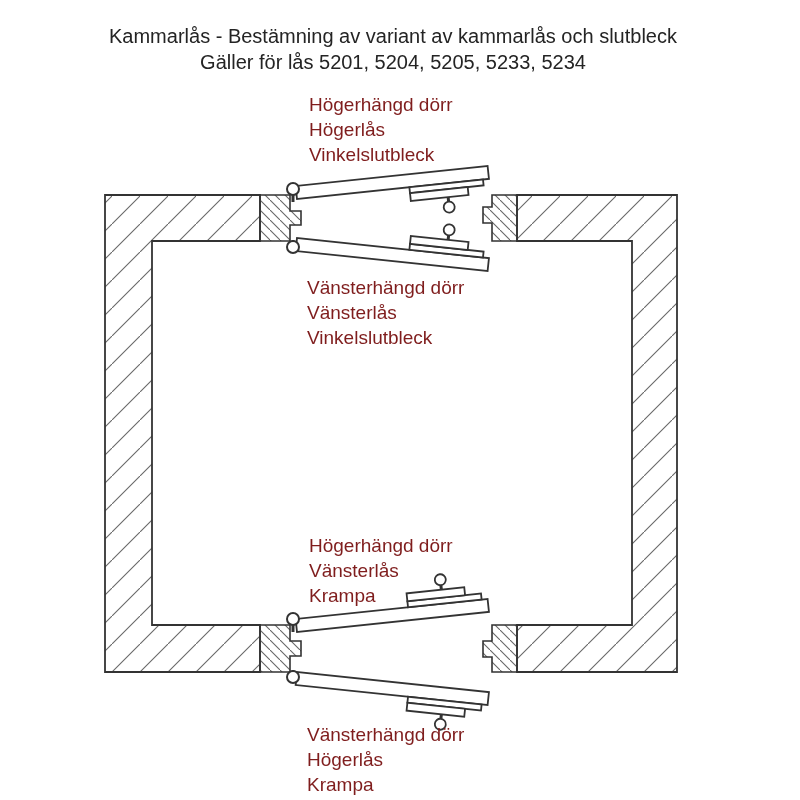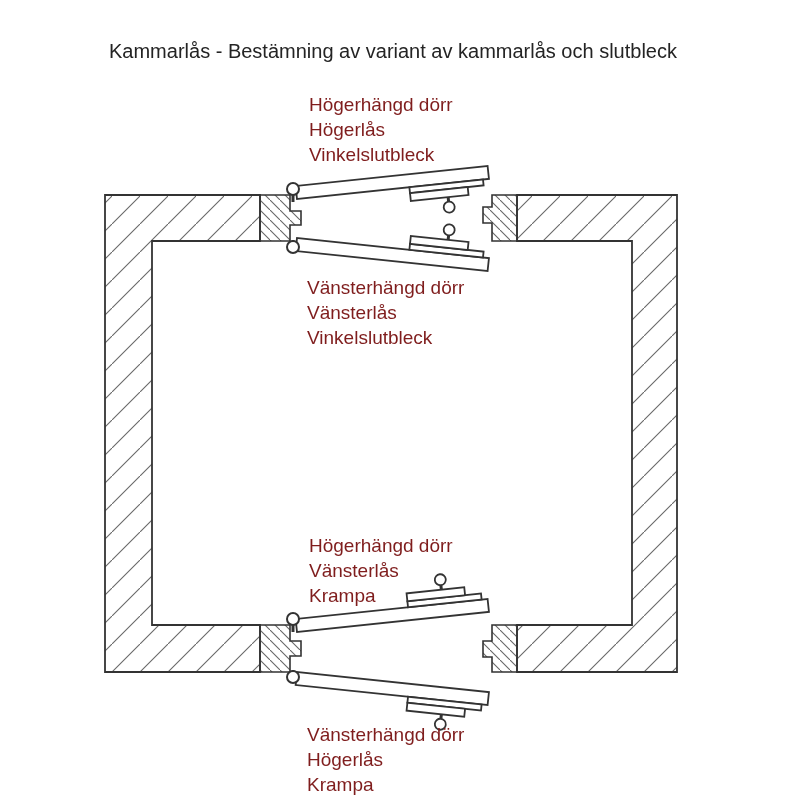--- a/index.html
+++ b/index.html
@@ -2,38 +2,39 @@
 <html><head>
 <meta charset="utf-8">
 <style>
   html,body{margin:0;padding:0;background:#ffffff;}
   .stage{
     position:relative;width:800px;height:800px;background:#ffffff;overflow:hidden;
     font-family:"Liberation Sans",sans-serif;color:#222222;
   }
   .title-block{
     position:absolute;left:0;top:23px;width:786px;text-align:center;
-    font-size:20px;line-height:26px;color:#242424;margin-top:15px;
+    font-size:20px;line-height:26px;color:#242424;
   }
   .diagram-svg{position:absolute;left:0;top:0;width:800px;height:800px;}
   .label-block{
     position:absolute;font-size:19px;line-height:25px;color:#7f1d1d;white-space:nowrap;
   }
   .label-top{left:309px;top:92px;}
   .label-upper-middle{left:307px;top:275px;}
   .label-lower-middle{left:309px;top:533px;}
   .label-bottom{left:307px;top:722px;}
 </style>
 </head>
 <body>
 
 <div class="stage">
 
   <div class="title-block">
     <div>Kammarlås - Bestämning av variant av kammarlås och slutbleck</div>
+    <div>Gäller för lås 5201, 5204, 5205, 5233, 5234</div>
   </div>
 
   <svg class="diagram-svg" viewBox="0 0 800 800">
     <defs>
       <pattern id="hatchMain" width="28" height="28" patternUnits="userSpaceOnUse">
         <path d="M0,28 L28,0" stroke="#666666" stroke-width="1.1" fill="none"></path>
       </pattern>
       <pattern id="hatchDense" width="10" height="10" patternUnits="userSpaceOnUse">
         <path d="M0,0 L10,10" stroke="#666666" stroke-width="1.1" fill="none"></path>
       </pattern>

